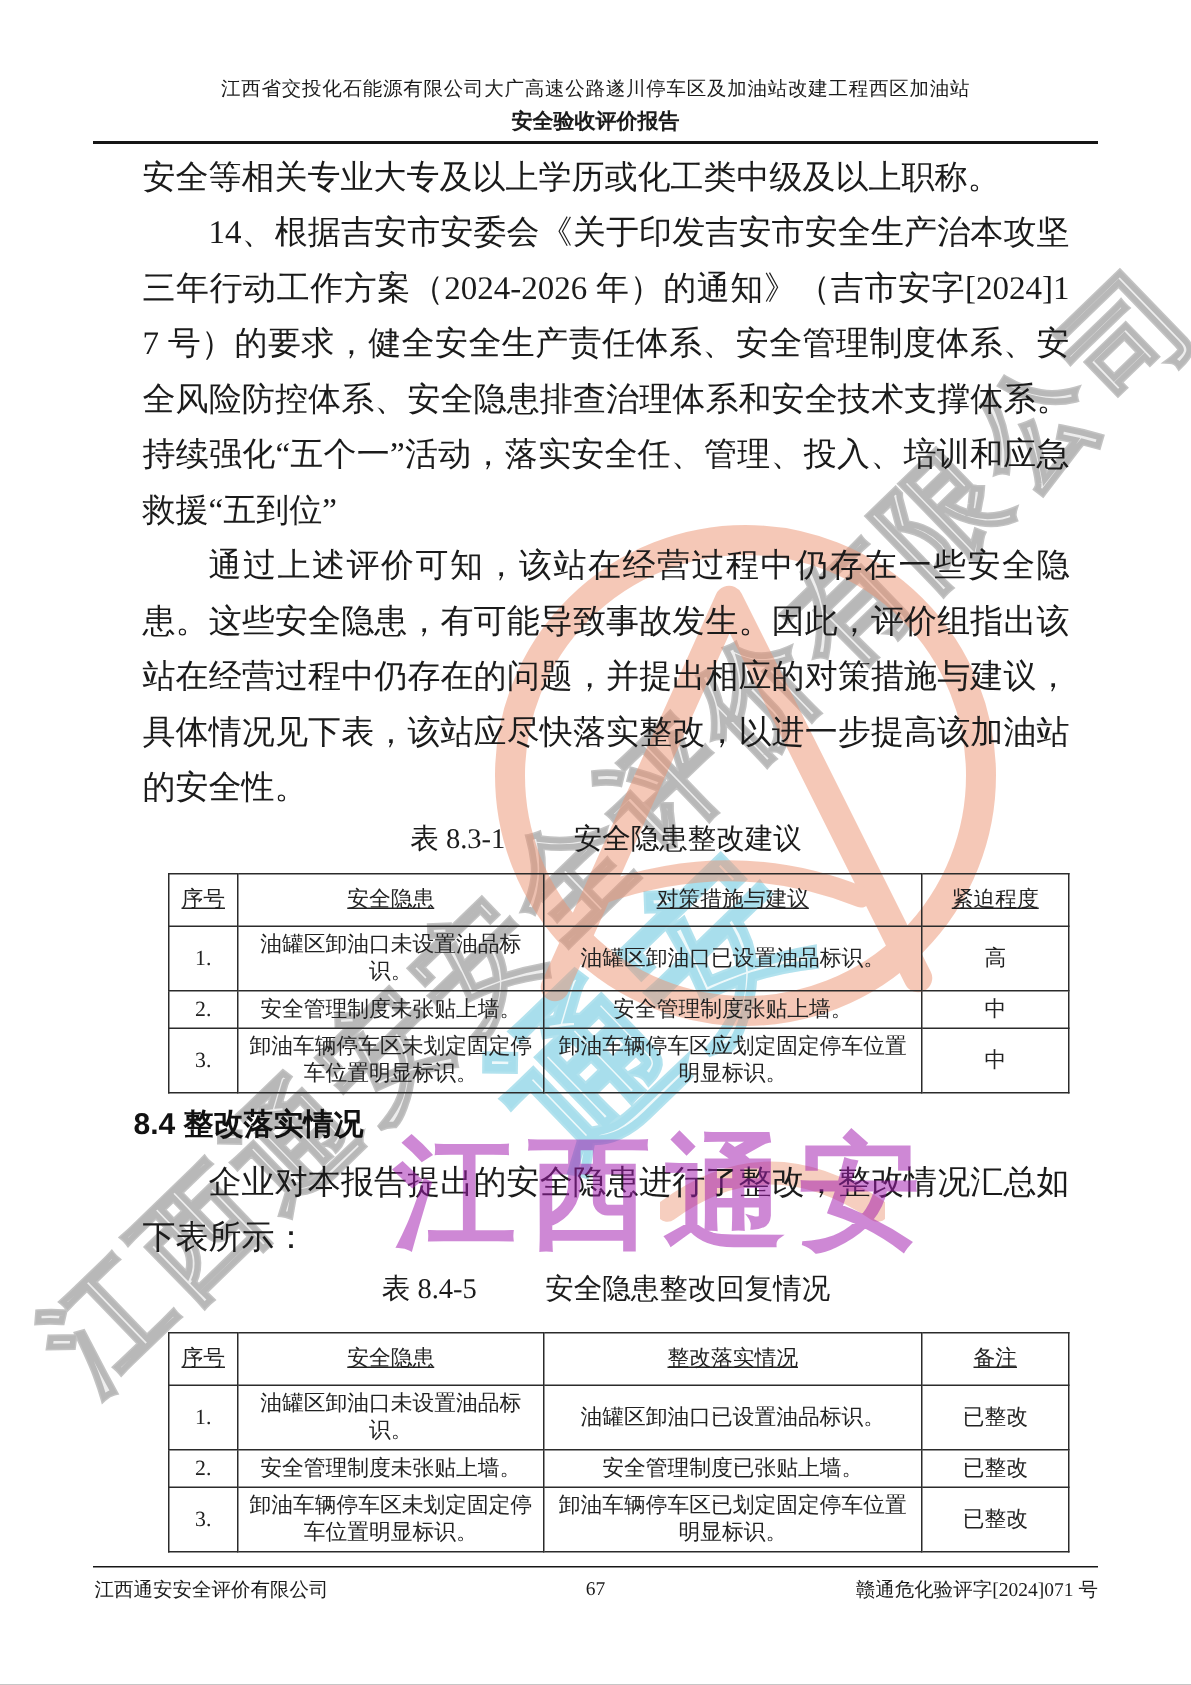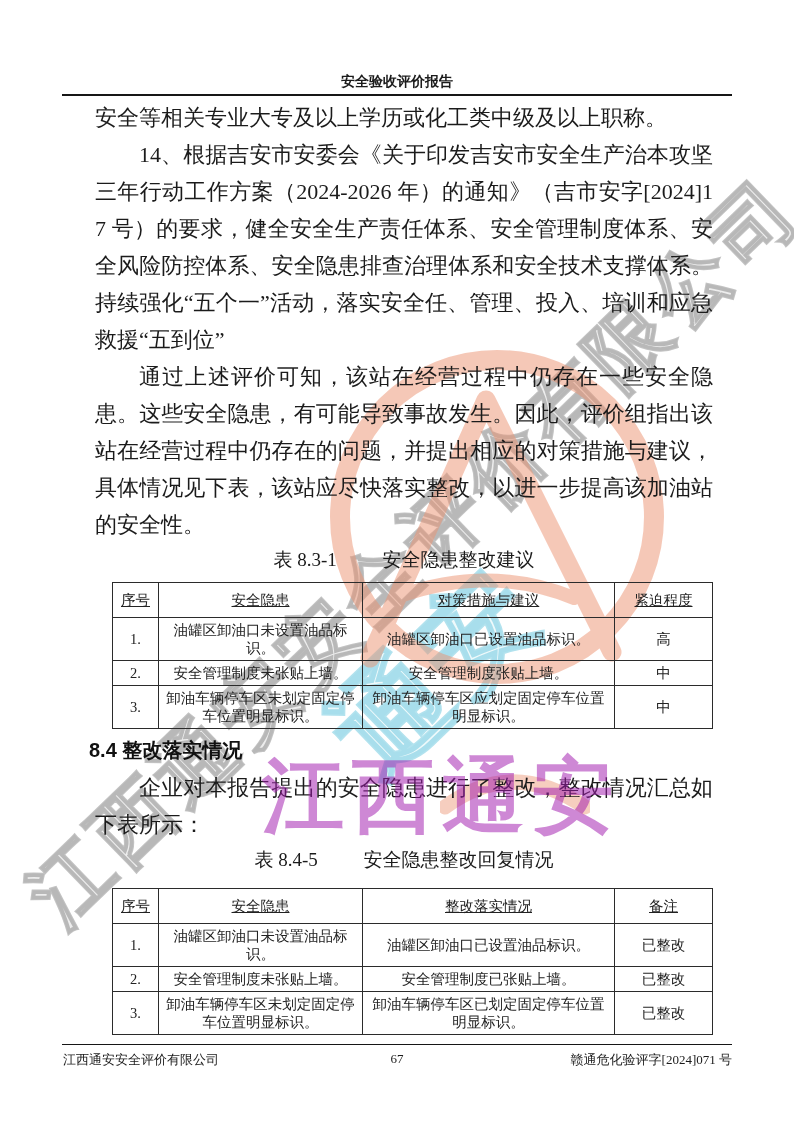--- a/index.html
+++ b/index.html
@@ -69,20 +69,21 @@
     <svg class="wm-logo" width="350" height="350" viewBox="0 0 350 350">
       <circle cx="175" cy="175" r="157" fill="none" stroke="#ec9372" stroke-width="20"></circle>
       <path d="M 48 316 L 164 58 L 290 310" fill="none" stroke="#ec9372" stroke-width="19" stroke-linecap="round" stroke-linejoin="round"></path>
       <path d="M 78 254 Q 168 222 252 256" fill="none" stroke="#ec9372" stroke-width="14" stroke-linecap="round"></path>
     </svg>
     <svg class="wm-arc" width="150" height="60" viewBox="0 0 150 60">
       <path d="M 5 52 Q 72 2 145 52" fill="none" stroke="#ec9372" stroke-width="15" stroke-linecap="round"></path>
     </svg>
   </div>
 
+  <div class="hdr-line1">江西省交投化石能源有限公司大广高速公路遂川停车区及加油站改建工程西区加油站</div>
   <div class="hdr-line2">安全验收评价报告</div>
   <div class="hdr-rule"></div>
 
   <div class="content">
 
     <p class="body-text no-indent">安全等相关专业大专及以上学历或化工类中级及以上职称。</p>
 
     <p class="body-text">14、根据吉安市安委会《关于印发吉安市安全生产治本攻坚三年行动工作方案（2024-2026 年）的通知》（吉市安字[2024]17 号）的要求，健全安全生产责任体系、安全管理制度体系、安全风险防控体系、安全隐患排查治理体系和安全技术支撑体系。持续强化“五个一”活动，落实安全任、管理、投入、培训和应急救援“五到位”</p>
 
 

